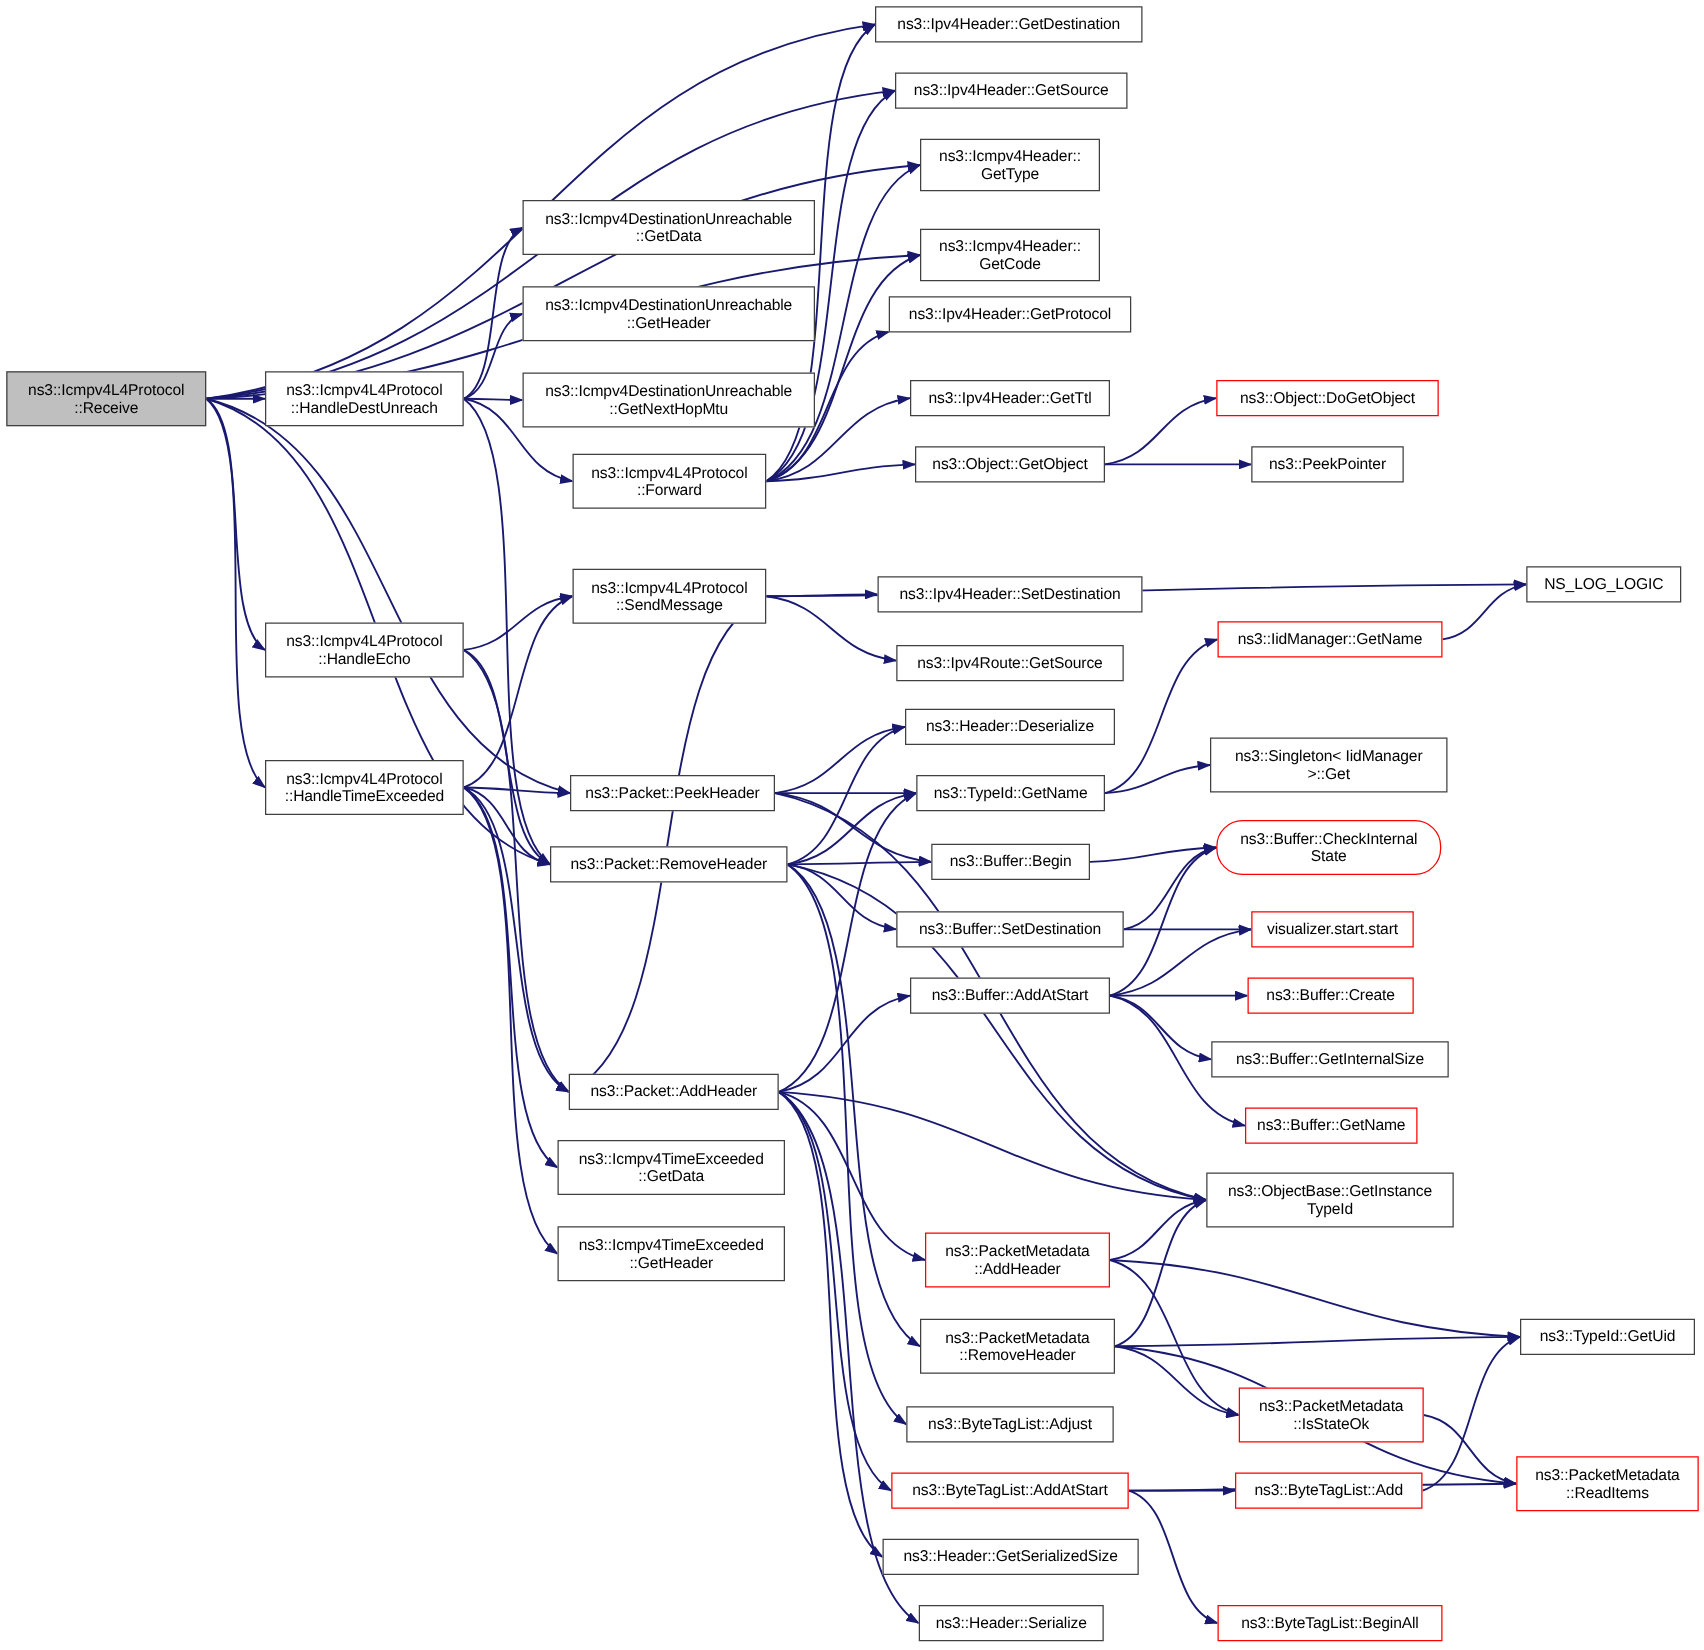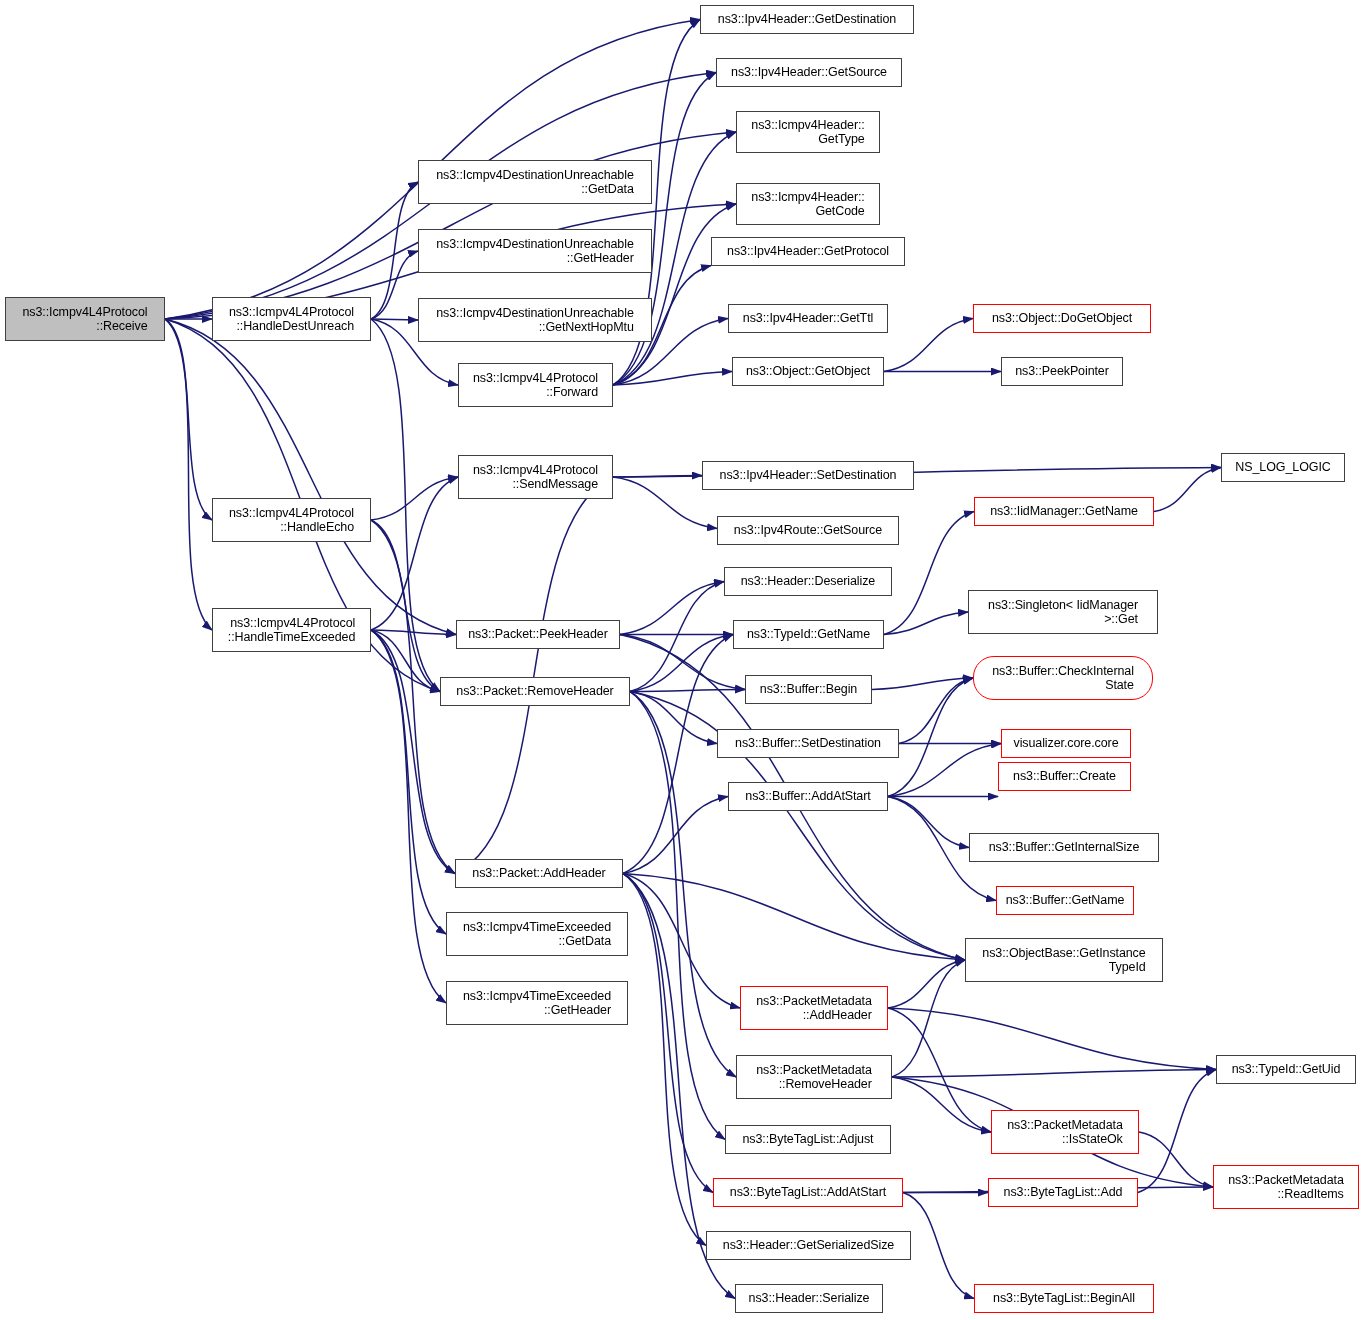--- a/index.html
+++ b/index.html
@@ -9,21 +9,21 @@
     width:1363px;height:1320px;
     background:#ffffff;
     font-family:"Liberation Sans", sans-serif;
     overflow:hidden;
   }
   #edges{position:absolute;left:0;top:0;width:1363px;height:1320px;pointer-events:none;}
   .node{
     position:absolute;
     box-sizing:border-box;
     display:flex;align-items:center;justify-content:center;
-    text-align:right;
+    text-align:center;
     font-size:12.5px;
     line-height:1.16;
     color:#000000;
     background:#ffffff;
     border:1px solid #404040;
     white-space:pre-line;
     letter-spacing:-0.1px;
     padding:4px 2px;
   }
   .node.red{border-color:#ff0000;}
@@ -156,23 +156,23 @@
       <div class="node" style="left: 724px; top: 567px; width: 168px; height: 29px;">ns3::Header::Deserialize</div>
       <div class="node" style="left: 733px; top: 620px; width: 151px; height: 29px;">ns3::TypeId::GetName</div>
       <div class="node" style="left: 968px; top: 590px; width: 190px; height: 44px;">ns3::Singleton&lt; IidManager
 &gt;::Get</div>
       <div class="node red" style="left: 973px; top: 656px; width: 180px; height: 44px; border-radius: 21px;">ns3::Buffer::CheckInternal
 State</div>
       <div class="node" style="left: 456px; top: 620px; width: 164px; height: 29px;">ns3::Packet::PeekHeader</div>
       <div class="node" style="left: 440px; top: 677px; width: 190px; height: 29px;">ns3::Packet::RemoveHeader</div>
       <div class="node" style="left: 745px; top: 675px; width: 127px; height: 29px;">ns3::Buffer::Begin</div>
       <div class="node" style="left: 717px; top: 729px; width: 182px; height: 29px;">ns3::Buffer::SetDestination</div>
-      <div class="node red" style="left: 1001px; top: 729px; width: 130px; height: 29px;">visualizer.core.core</div>
+      <div class="node red" style="left: 1001px; top: 729px; width: 130px; height: 29px;">visualizer.start.start</div>
       <div class="node" style="left: 728px; top: 782px; width: 160px; height: 29px;">ns3::Buffer::AddAtStart</div>
-      <div class="node red" style="left: 998px; top: 762px; width: 133px; height: 29px;">ns3::Buffer::Create</div>
+      <div class="node red" style="left: 998px; top: 782px; width: 133px; height: 29px;">ns3::Buffer::Create</div>
       <div class="node" style="left: 969px; top: 833px; width: 190px; height: 29px;">ns3::Buffer::GetInternalSize</div>
       <div class="node red" style="left: 996px; top: 886px; width: 138px; height: 29px;">ns3::Buffer::GetName</div>
       <div class="node" style="left: 965px; top: 938px; width: 198px; height: 44px;">ns3::ObjectBase::GetInstance
 TypeId</div>
       <div class="node" style="left: 455px; top: 859px; width: 168px; height: 29px;">ns3::Packet::AddHeader</div>
       <div class="node" style="left: 446px; top: 912px; width: 182px; height: 44px;">ns3::Icmpv4TimeExceeded
 ::GetData</div>
       <div class="node" style="left: 446px; top: 981px; width: 182px; height: 44px;">ns3::Icmpv4TimeExceeded
 ::GetHeader</div>
       <div class="node red" style="left: 740px; top: 986px; width: 148px; height: 44px;">ns3::PacketMetadata

